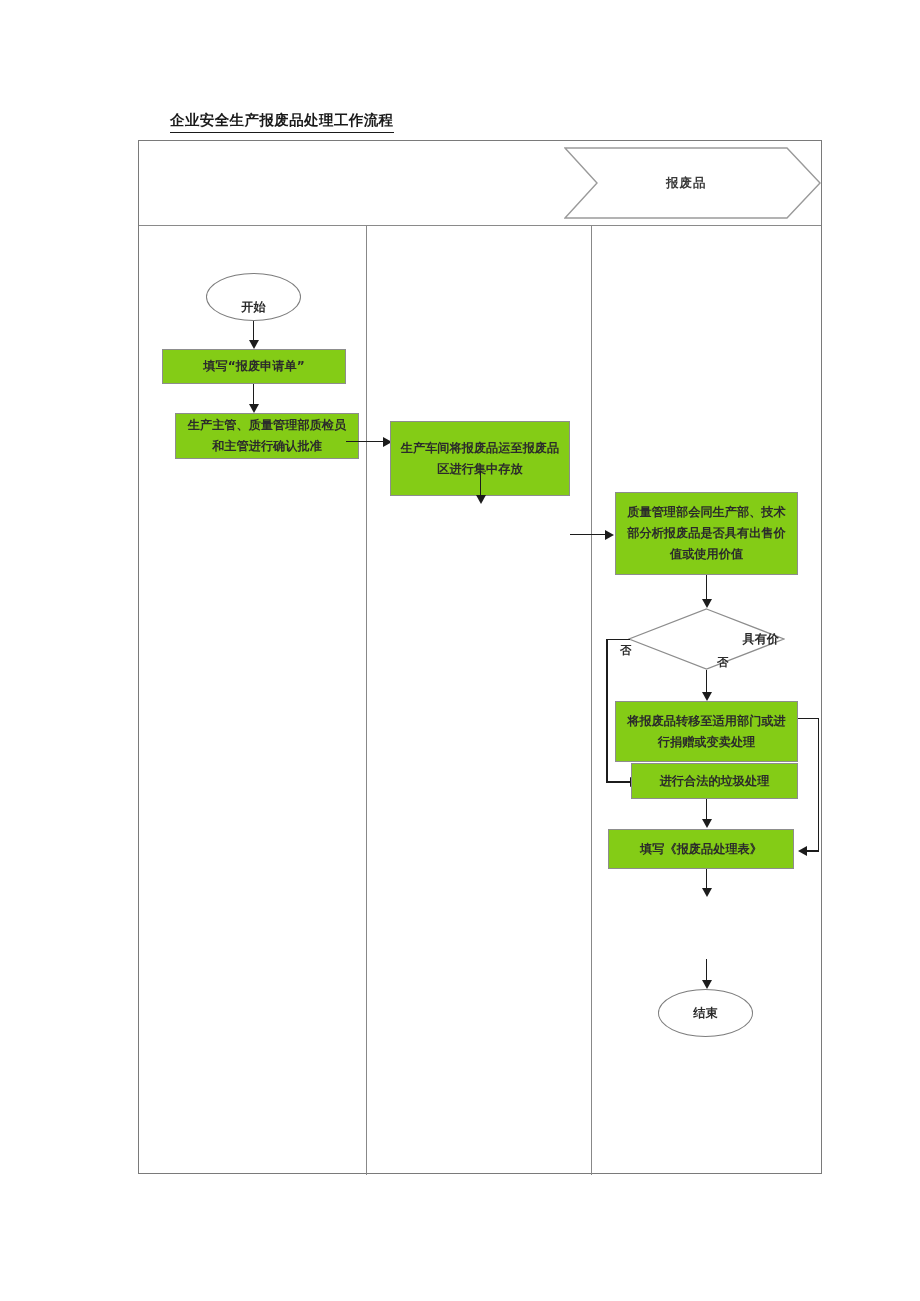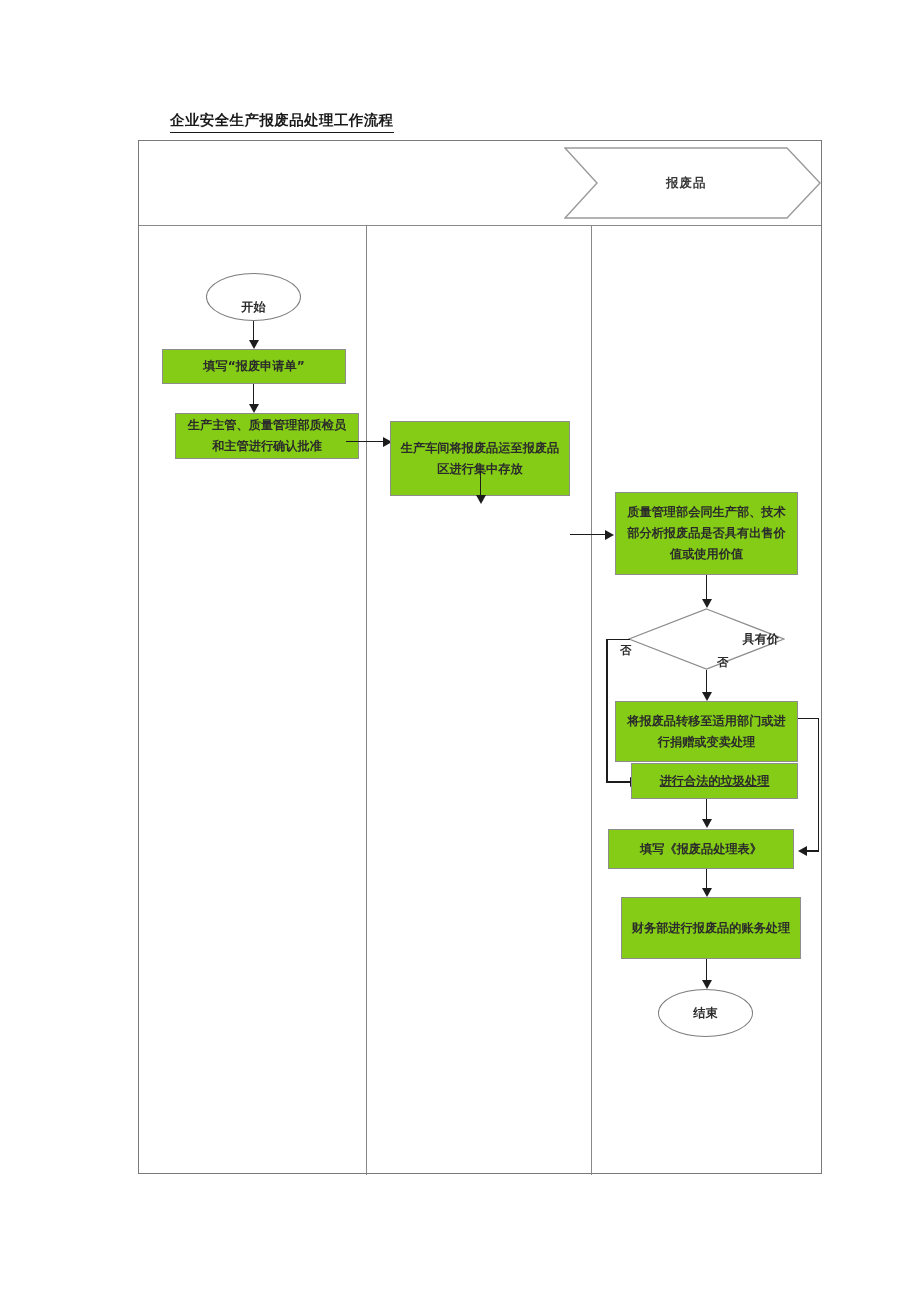--- a/index.html
+++ b/index.html
@@ -244,37 +244,34 @@
 
   <div class="node process" style="left:476px; top:560px; width:183px; height:61px;">
     <span>将报废品转移至适用部门或进行捐赠或变卖处理</span>
   </div>
 
   <div class="conn-h" style="left:659px; top:576.5px; width:21px;"></div>
   <div class="conn-v" style="left:678.5px; top:576.5px; height:134px;"></div>
   <div class="conn-h" style="left:668px; top:709px; width:12px;"></div>
   <div class="arrowhead arrow-left" style="left:659px; top:704.5px;"></div>
 
-  <div class="node process" style="left:492px; top:622px; width:167px; height:36px;text-decoration:underline;">
+  <div class="node process" style="left:492px; top:622px; width:167px; height:36px;">
     <span>进行合法的垃圾处理</span>
   </div>
 
   <div class="conn-v" style="left:566.5px; top:658px; height:21px;"></div>
   <div class="arrowhead arrow-down" style="left:562.5px; top:678px;"></div>
 
   <div class="node process" style="left:469px; top:688px; width:186px; height:40px;">
     <span>填写《报废品处理表》</span>
   </div>
 
   <div class="conn-v" style="left:566.5px; top:728px; height:20px;"></div>
   <div class="arrowhead arrow-down" style="left:562.5px; top:747px;"></div>
 
-  <div class="node process" style="left:482px; top:756px; width:180px; height:62px;">
-    <span>财务部进行报废品的账务处理</span>
-  </div>
 
   <div class="conn-v" style="left:566.5px; top:818px; height:22px;"></div>
   <div class="arrowhead arrow-down" style="left:562.5px; top:839px;"></div>
 
   <div class="node terminator" style="left:519px; top:848px; width:95px; height:48px;">
     <span>结束</span>
   </div>
 
 </div>
 

